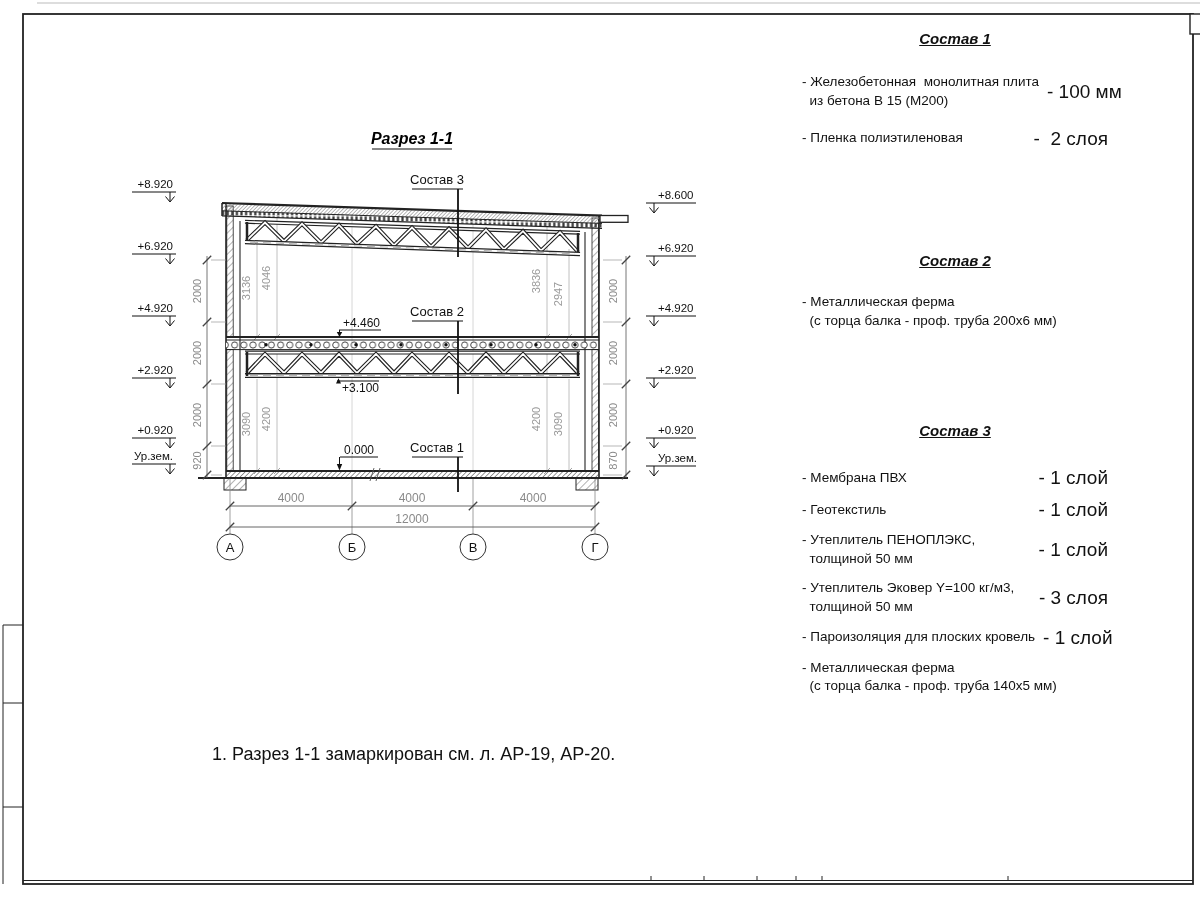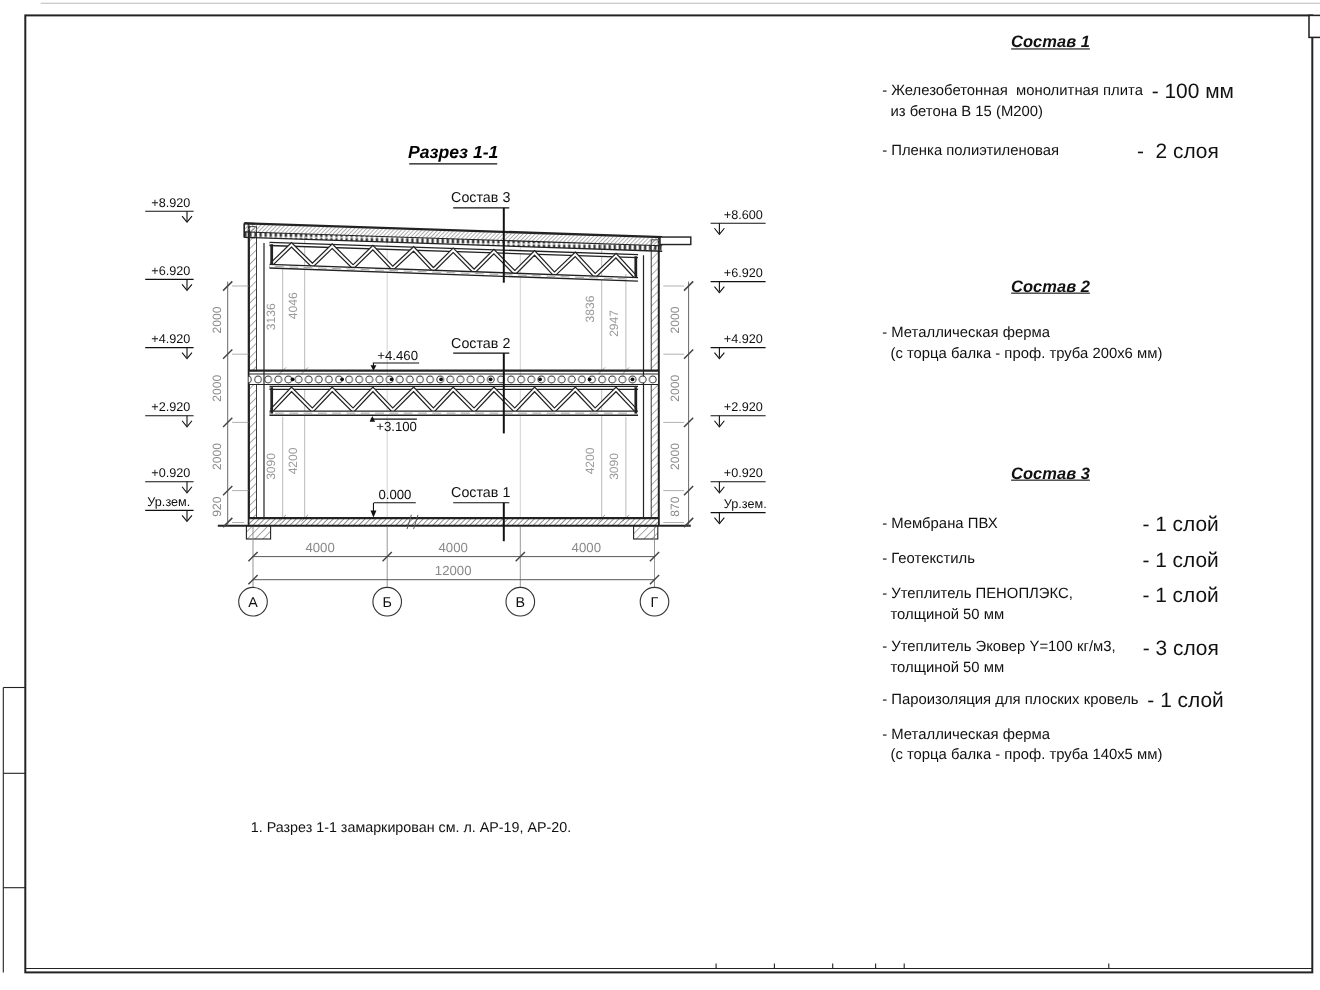--- a/index.html
+++ b/index.html
@@ -5,27 +5,27 @@
   html,body{margin:0;padding:0}
   body{width:1200px;height:900px;position:relative;background:#fff;overflow:hidden;
        font-family:"Liberation Sans",sans-serif;color:#111}
   #draw{position:absolute;left:0;top:0}
   .comp-block{position:absolute;left:802px;width:306px}
   .b1{top:30px}.b2{top:252px}.b3{top:422px}
   .comp-title{text-align:center;font-style:italic;font-weight:600;font-size:15px;
               text-decoration:underline;margin:0 0 26px 0}
   .b2 .comp-title{margin-bottom:24px}
   .b3 .comp-title{margin-bottom:28px}
-  .comp-item{display:flex;align-items:flex-start}
+  .comp-item{display:flex;align-items:center}
   .b1 .comp-item{margin-bottom:17px}
   .b2 .comp-item{margin-bottom:15px}
   .b3 .comp-item{margin-bottom:10px}
   .ci-name{white-space:pre;font-size:13.5px;line-height:1.4}
   .ci-val{margin-left:auto;padding-left:8px;font-size:19px;white-space:pre}
-  .note{position:absolute;left:228px;top:744px;font-size:13px}
+  .note{position:absolute;left:212px;top:744px;font-size:18px}
   text{font-family:"Liberation Sans",sans-serif}
 </style>
 </head>
 <body>
 
 <svg id="draw" width="1200" height="900" viewBox="0 0 1200 900">
   <defs>
     <pattern id="hatch" width="5" height="5" patternUnits="userSpaceOnUse" patternTransform="rotate(45)">
       <line x1="0" y1="0" x2="0" y2="5" stroke="#666" stroke-width="1"></line>
     </pattern>

